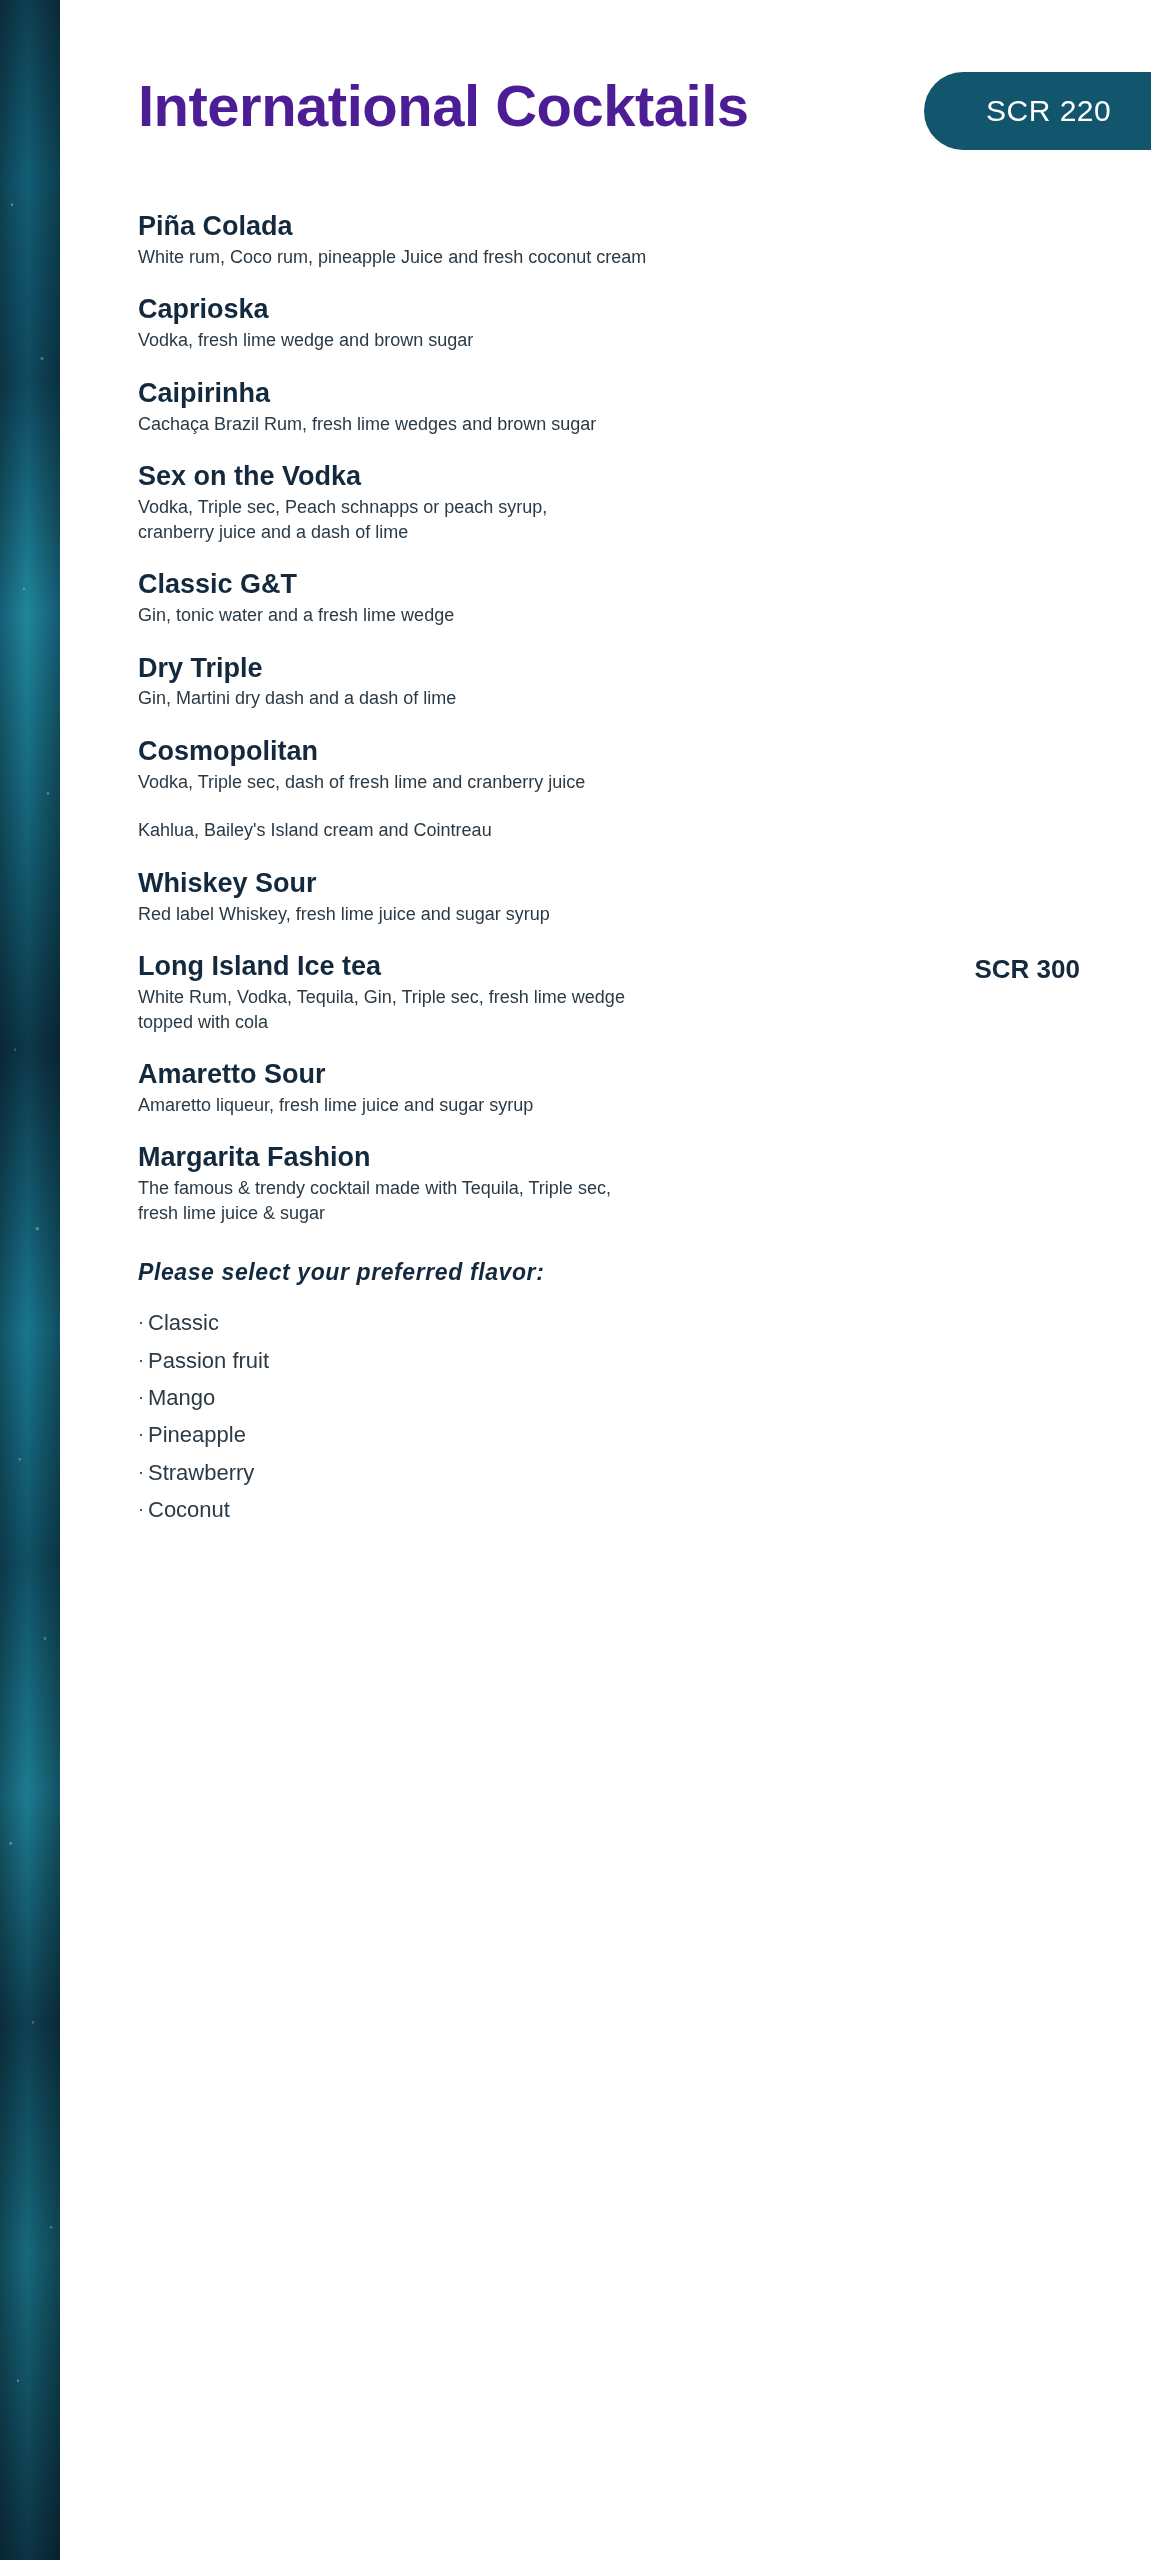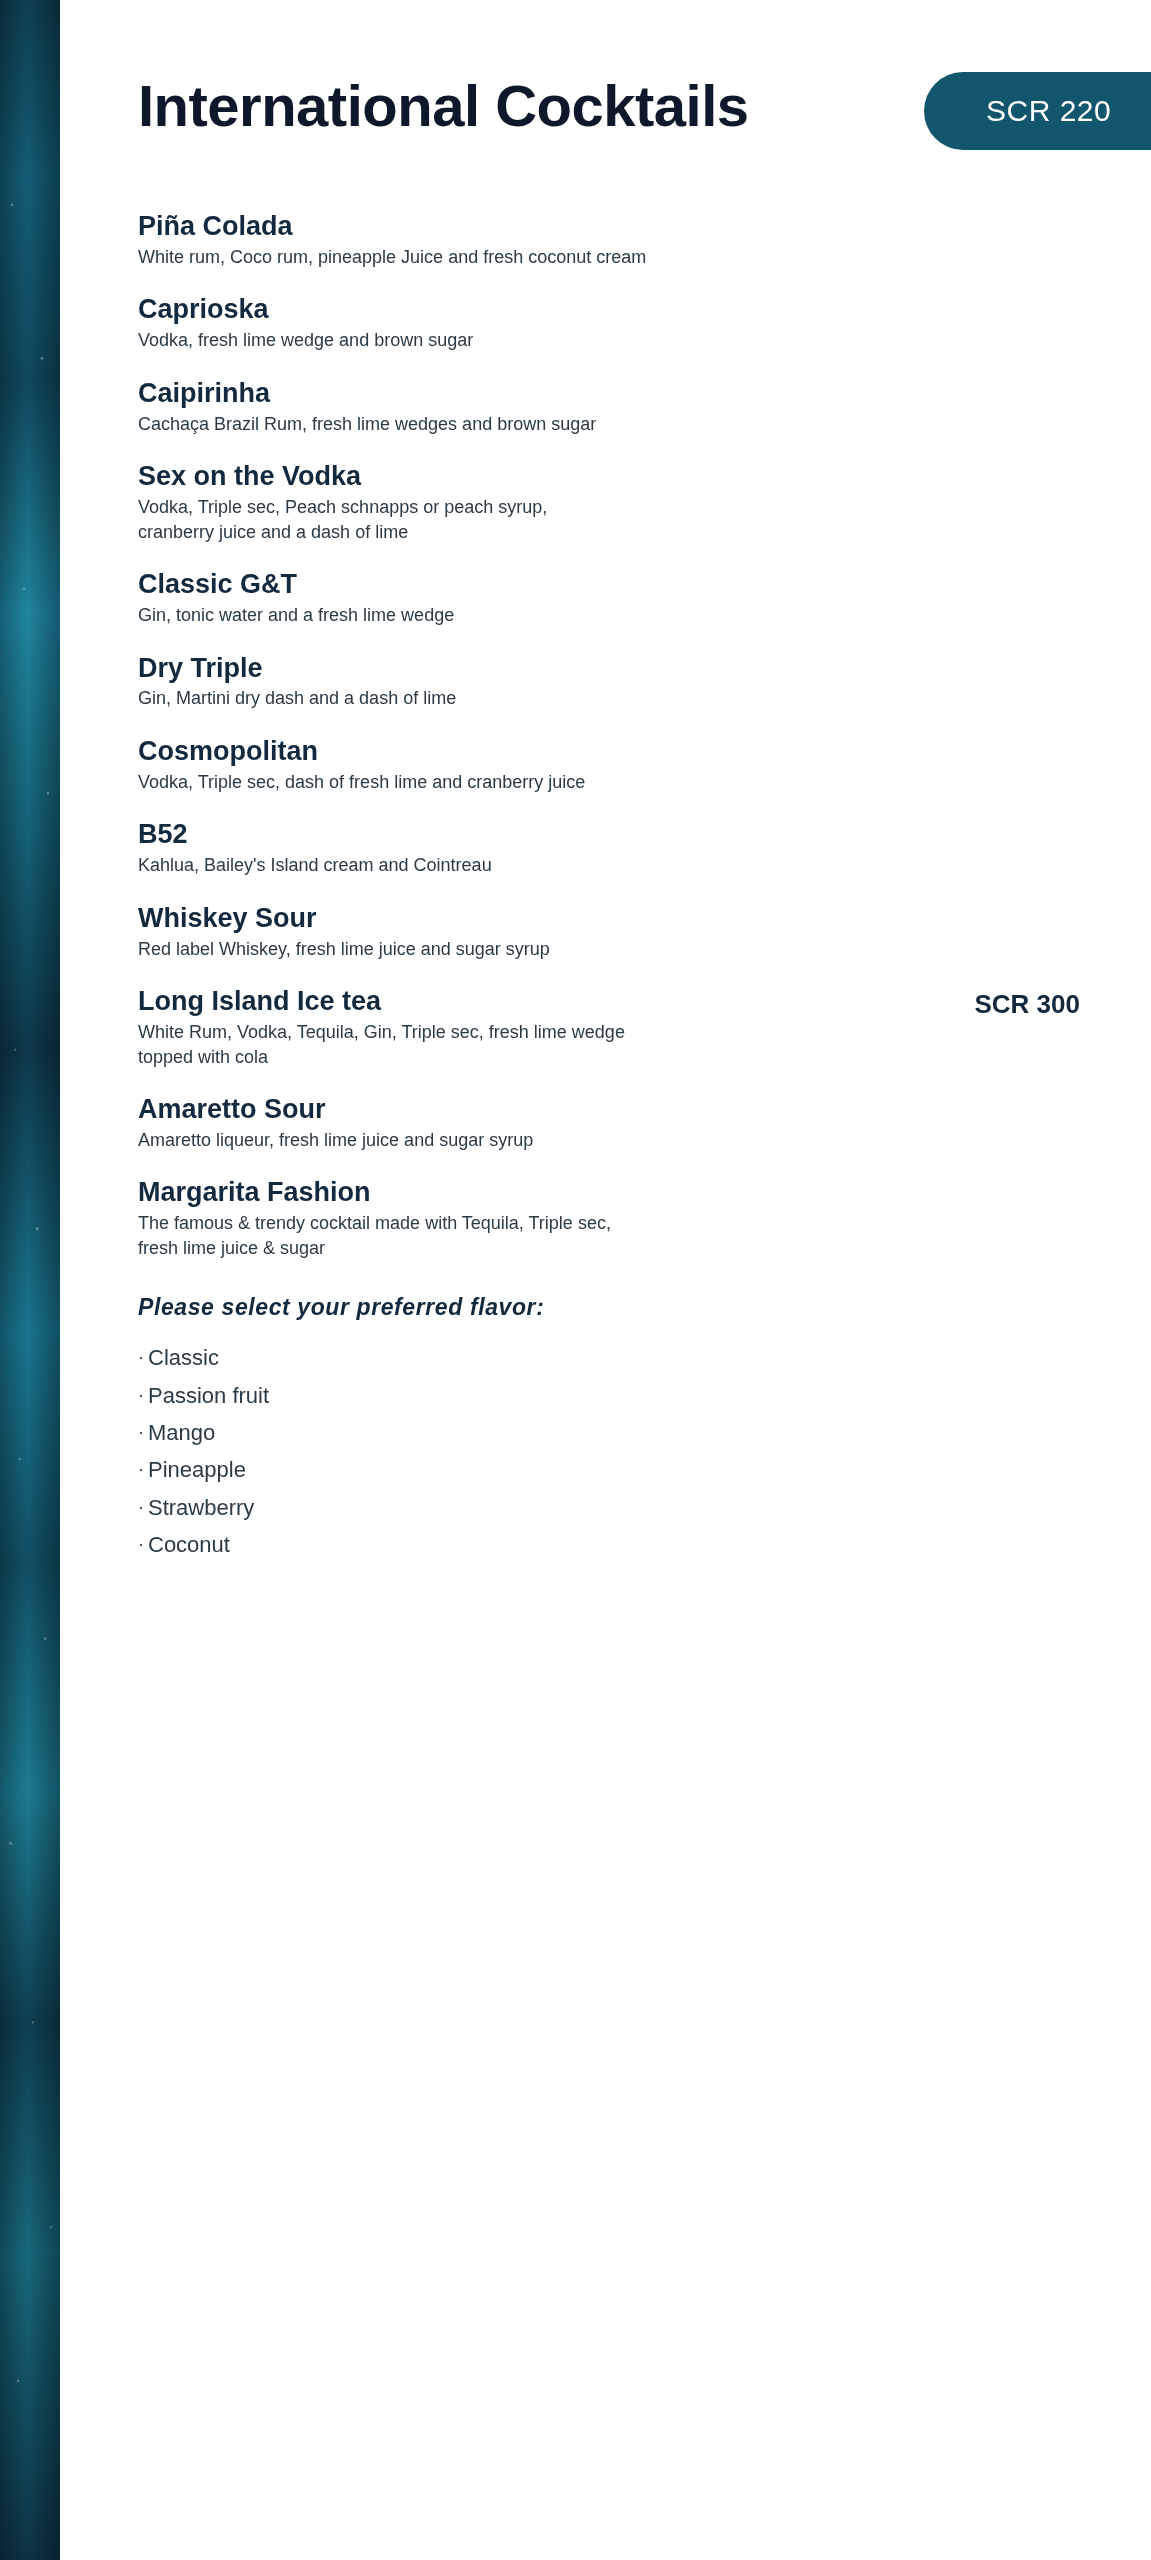--- a/index.html
+++ b/index.html
@@ -69,21 +69,21 @@
     top: 60px;
     right: 0;
     height: 120px;
   }
   #menu-title {
     position: absolute;
     left: 42px;
     top: 12px;
     font-size: 58px;
     font-weight: bold;
-    color: #0f172a;
+    color: #4c1d95;
     letter-spacing: -0.5px;
     white-space: nowrap;
     text-align: center;
   }
   #price-pill {
     position: absolute;
     left: 828px;
     top: 12px;
     width: 320px;
     height: 78px;
@@ -198,21 +198,20 @@
     </div>
     <div class="item">
       <div class="item-name">Dry Triple</div>
       <div class="item-desc">Gin, Martini dry dash and a dash of lime</div>
     </div>
     <div class="item">
       <div class="item-name">Cosmopolitan</div>
       <div class="item-desc">Vodka, Triple sec, dash of fresh lime and cranberry juice</div>
     </div>
     <div class="item">
-      <div class="item-name">B52</div>
       <div class="item-desc">Kahlua, Bailey's Island cream and Cointreau</div>
     </div>
     <div class="item">
       <div class="item-name">Whiskey Sour</div>
       <div class="item-desc">Red label Whiskey, fresh lime juice and sugar syrup</div>
     </div>
     <div class="item">
       <div class="item-name">Long Island Ice tea</div>
       <div class="item-desc">White Rum, Vodka, Tequila, Gin, Triple sec, fresh lime wedge<br>topped with cola</div>
       <div class="item-price">SCR 300</div>

